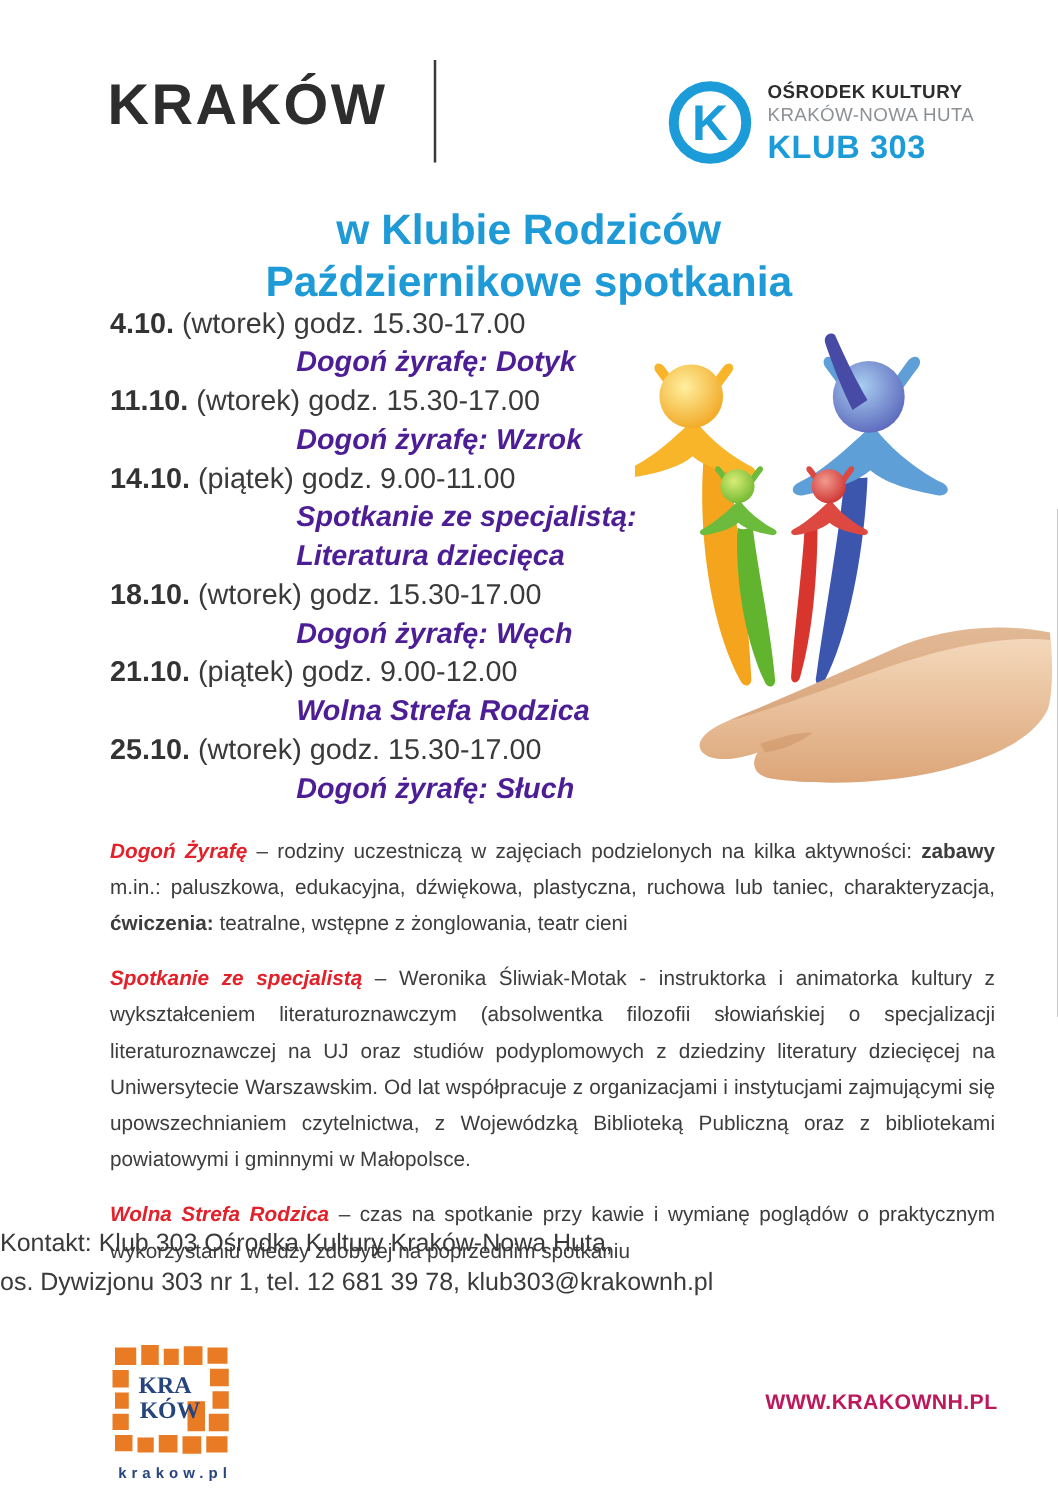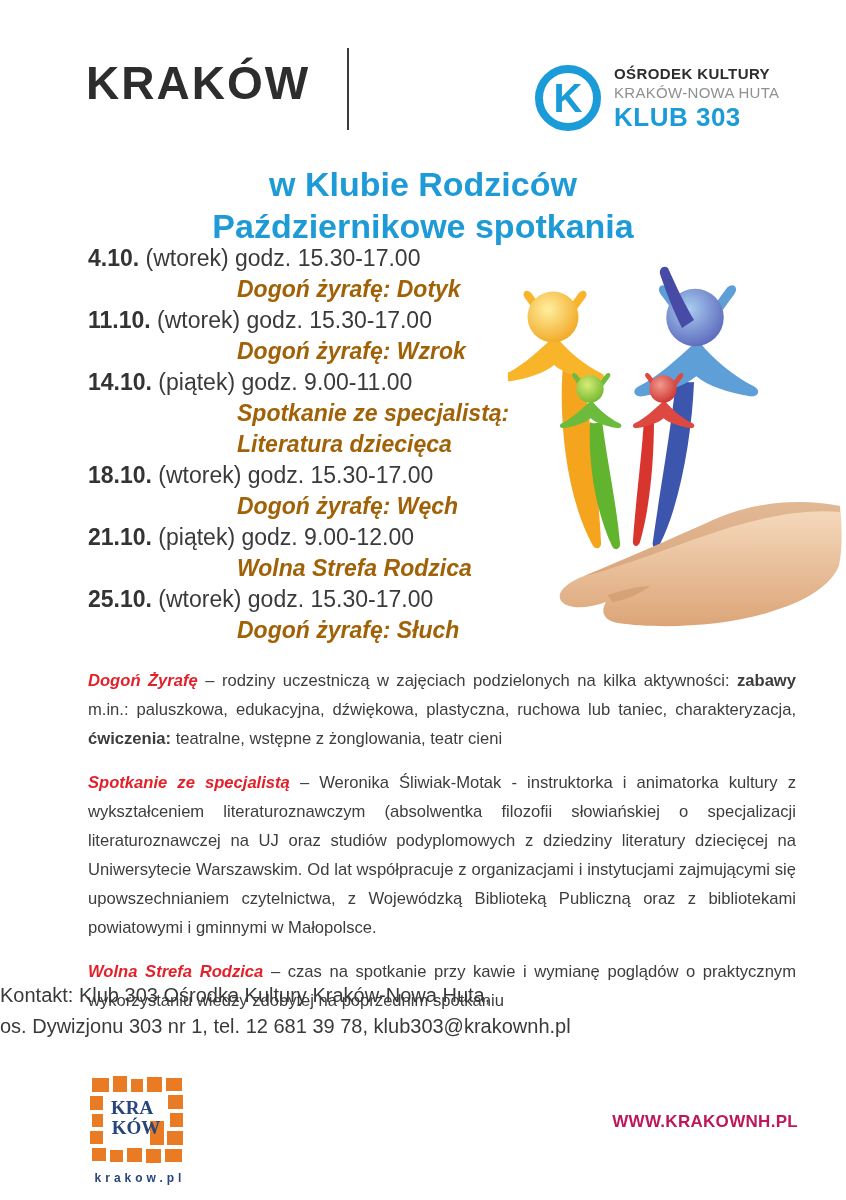--- a/index.html
+++ b/index.html
@@ -29,21 +29,21 @@
   .main-title{
     position:absolute;left:0;top:163px;width:100%;
     text-align:center;color:#1e9ad6;font-weight:bold;font-size:34px;line-height:42px;
   }
   
   .schedule{position:absolute;left:88px;top:243px;width:460px;color:#3a3a3a;}
   .sch-line{font-size:23px;line-height:31px;white-space:nowrap;}
   .entry-date{font-weight:bold;color:#333333;}
   .event-line{
     font-size:23px;line-height:31px;margin-left:149px;
-    color:#a16207;font-weight:bold;font-style:italic;white-space:nowrap;
+    color:#4c1d95;font-weight:bold;font-style:italic;white-space:nowrap;
   }
   
   .art{position:absolute;left:508px;top:250px;width:338px;height:412px;}
   
   .paras{position:absolute;left:88px;top:666px;width:708px;}
   .paras p{
     margin:0 0 15px 0;font-size:16.6px;line-height:29px;color:#3d3d3d;
     text-align:justify;
   }
   .para-lead{color:#e3212a;font-weight:bold;font-style:italic;}

